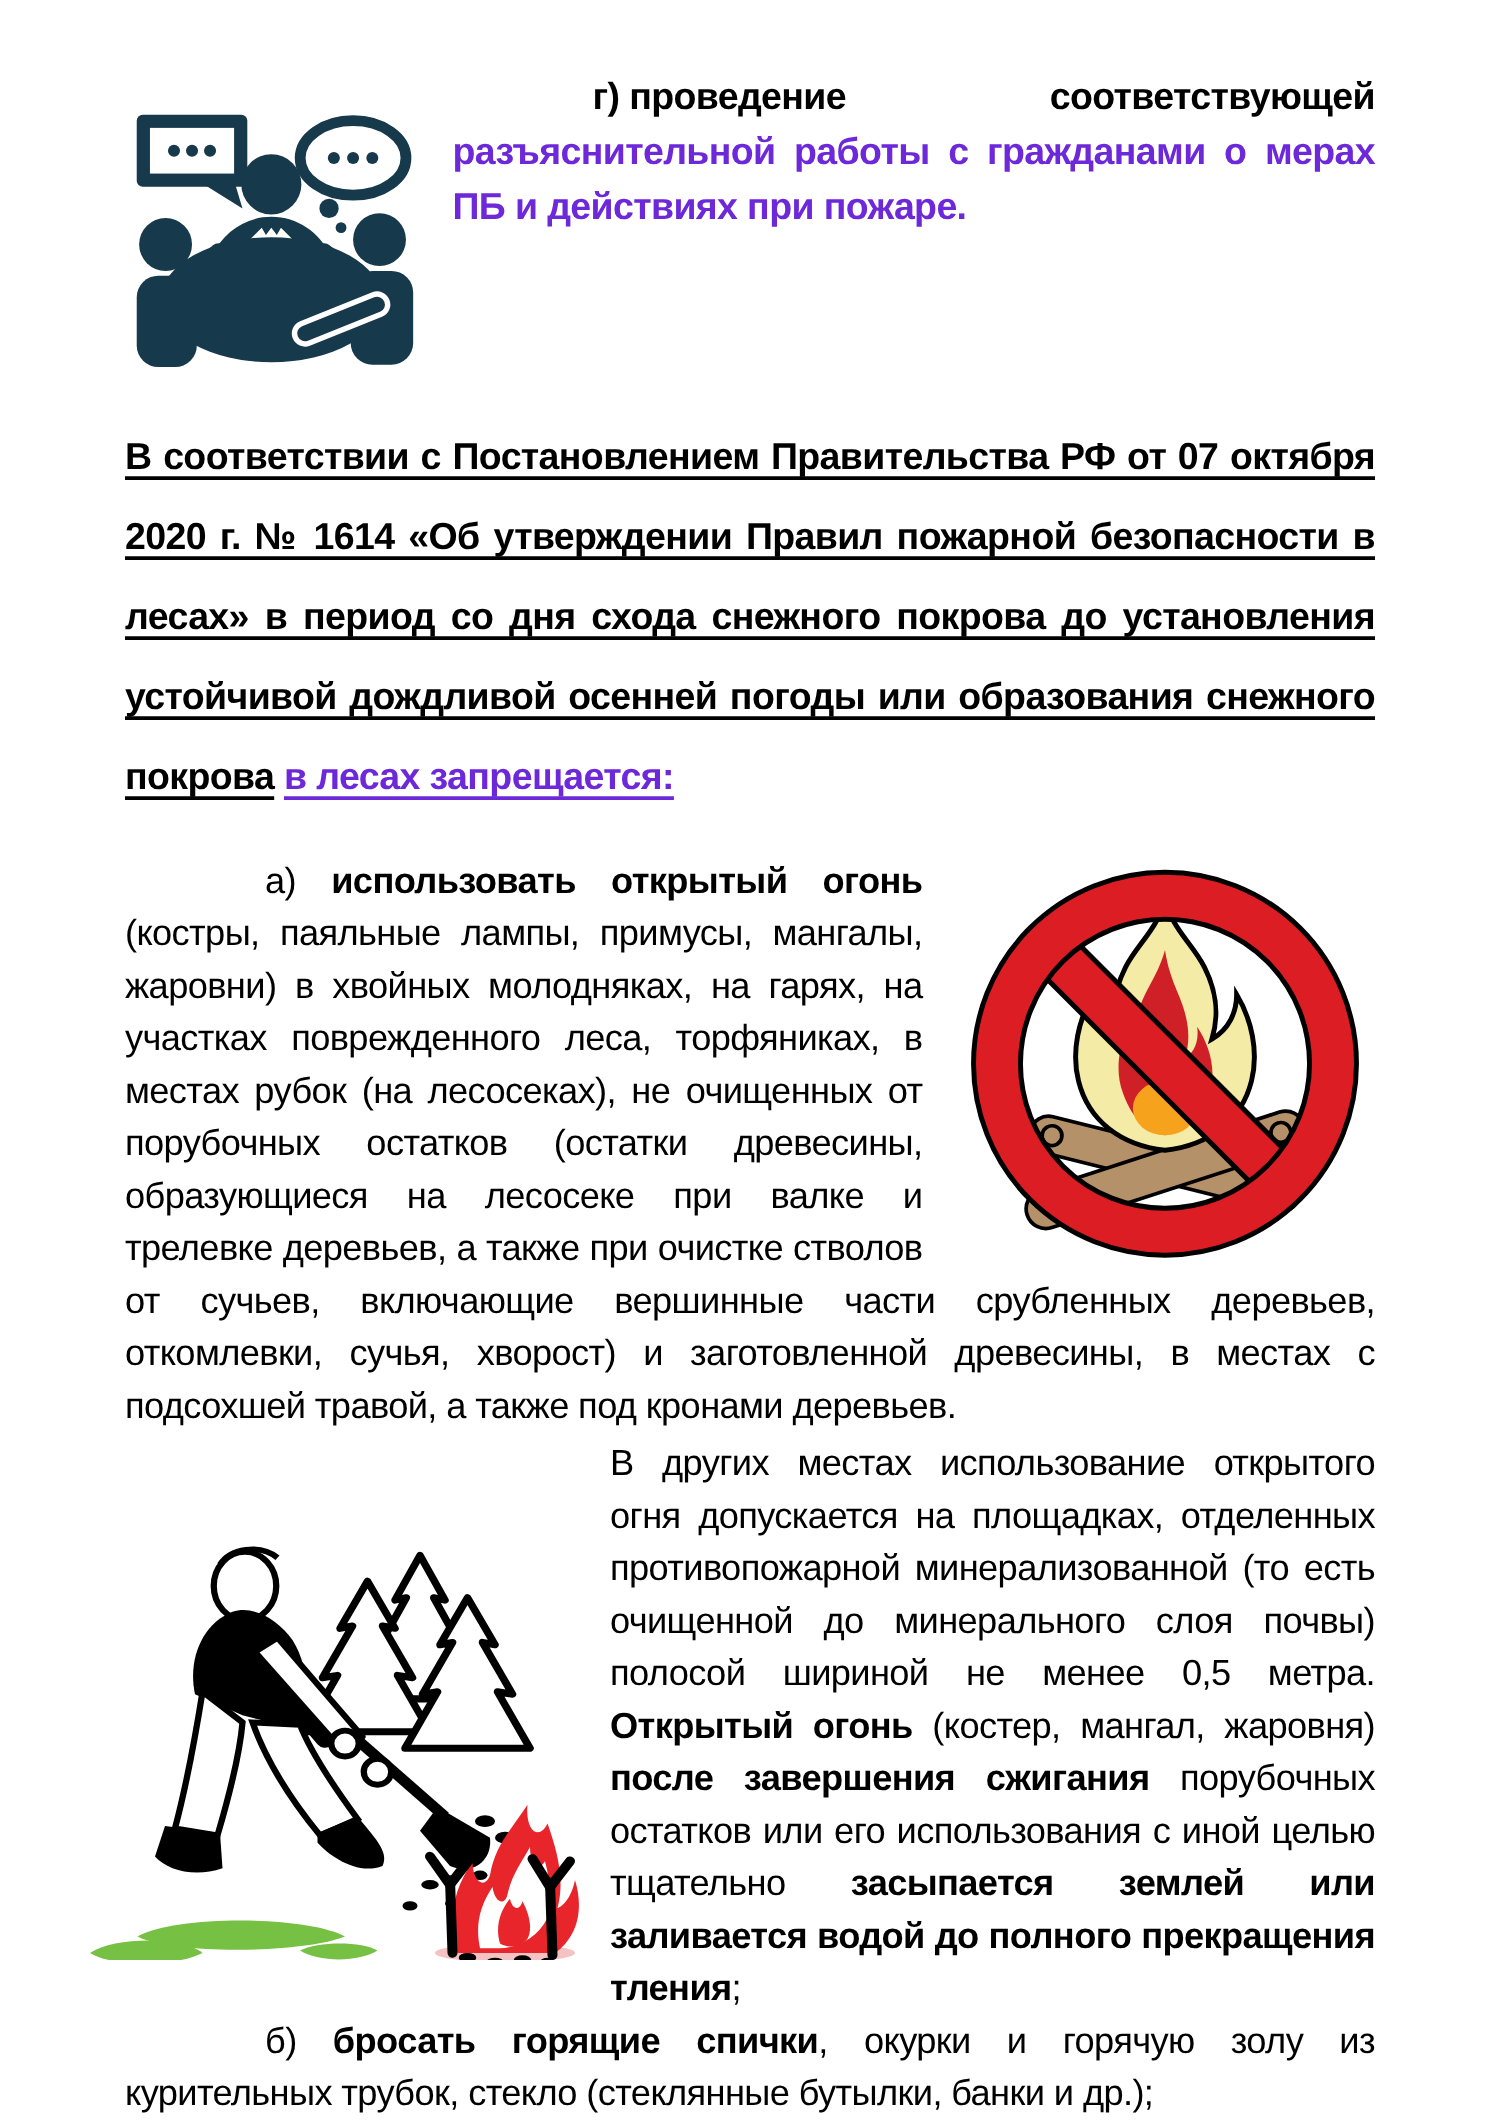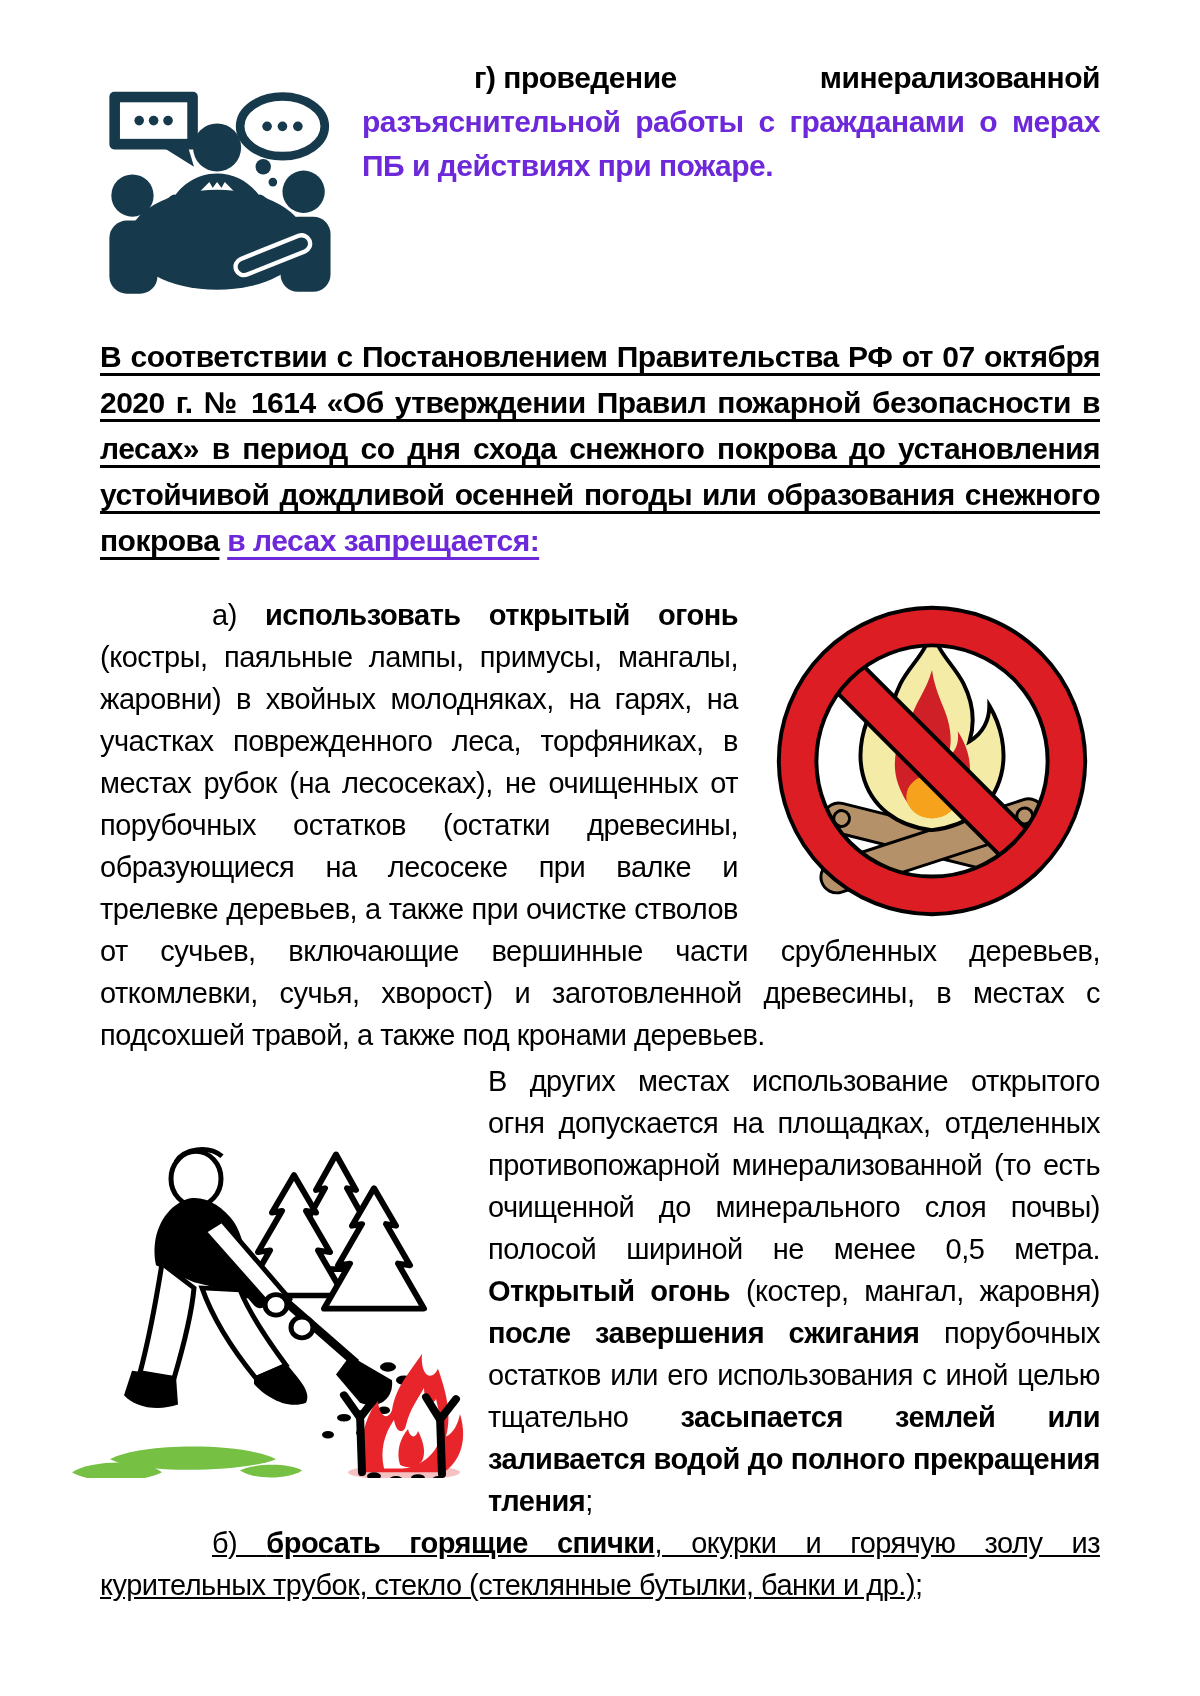--- a/index.html
+++ b/index.html
@@ -15,29 +15,29 @@
   .red{color:#6d28d9;}
   .u{text-decoration:underline;text-decoration-thickness:3px;text-underline-offset:6px;}
 
   
   .intro{min-height:252px;display:flow-root;}
   .img-meeting{float:left;width:250px;height:230px;margin:14px 18px 0 -6px;}
   .intro-text{font-size:30px;line-height:44px;font-weight:700;}
   .line1{display:flex;justify-content:space-between;padding-left:112px;}
 
   
-  .decree{font-size:30px;line-height:46px;font-weight:700;margin-top:26px;}
+  .decree{font-size:30px;line-height:64px;font-weight:700;margin-top:26px;}
 
   
   .body-p{font-size:29px;line-height:42px;}
   .item-a{margin-top:30px;text-indent:112px;}
   .img-nofire{float:right;width:336px;height:318px;margin:6px 0 6px 26px;shape-outside:margin-box;}
   .para-other{margin-top:4px;}
   .img-digger{float:left;width:420px;height:414px;margin:4px 24px 4px -56px;}
-  .item-b{text-indent:112px;clear:left;text-decoration:underline;}
+  .item-b{text-indent:112px;clear:left;}
   .item-v{text-indent:112px;}
 </style>
 </head>
 <body>
 
 <div class="page">
 
   <section class="intro">
     <svg class="img-meeting" viewBox="0 0 260 230" aria-hidden="true">
       <g fill="#17394c">
@@ -71,21 +71,21 @@
 
         <ellipse cx="128" cy="172" rx="92" ry="52"></ellipse>
 
         <line x1="216" y1="176" x2="156" y2="200" stroke="#ffffff" stroke-width="22" stroke-linecap="round"></line>
         <line x1="216" y1="176" x2="156" y2="200" stroke="#17394c" stroke-width="13" stroke-linecap="round"></line>
       </g>
     </svg>
     <div class="intro-text">
       <div class="line1">
         <span>г) проведение</span>
-        <span>минерализованной</span>
+        <span>соответствующей</span>
       </div>
       <p class="red j">разъяснительной работы с гражданами о мерах ПБ и действиях при пожаре.</p>
     </div>
   </section>
 
   <p class="decree j">
     <span class="u">В соответствии с Постановлением Правительства РФ от 07 октября 2020 г. № 1614 «Об утверждении Правил пожарной безопасности в лесах» в период со дня схода снежного покрова до установления устойчивой дождливой осенней погоды или образования снежного покрова</span>
     <span class="u red">в лесах запрещается:</span>
   </p>
 

